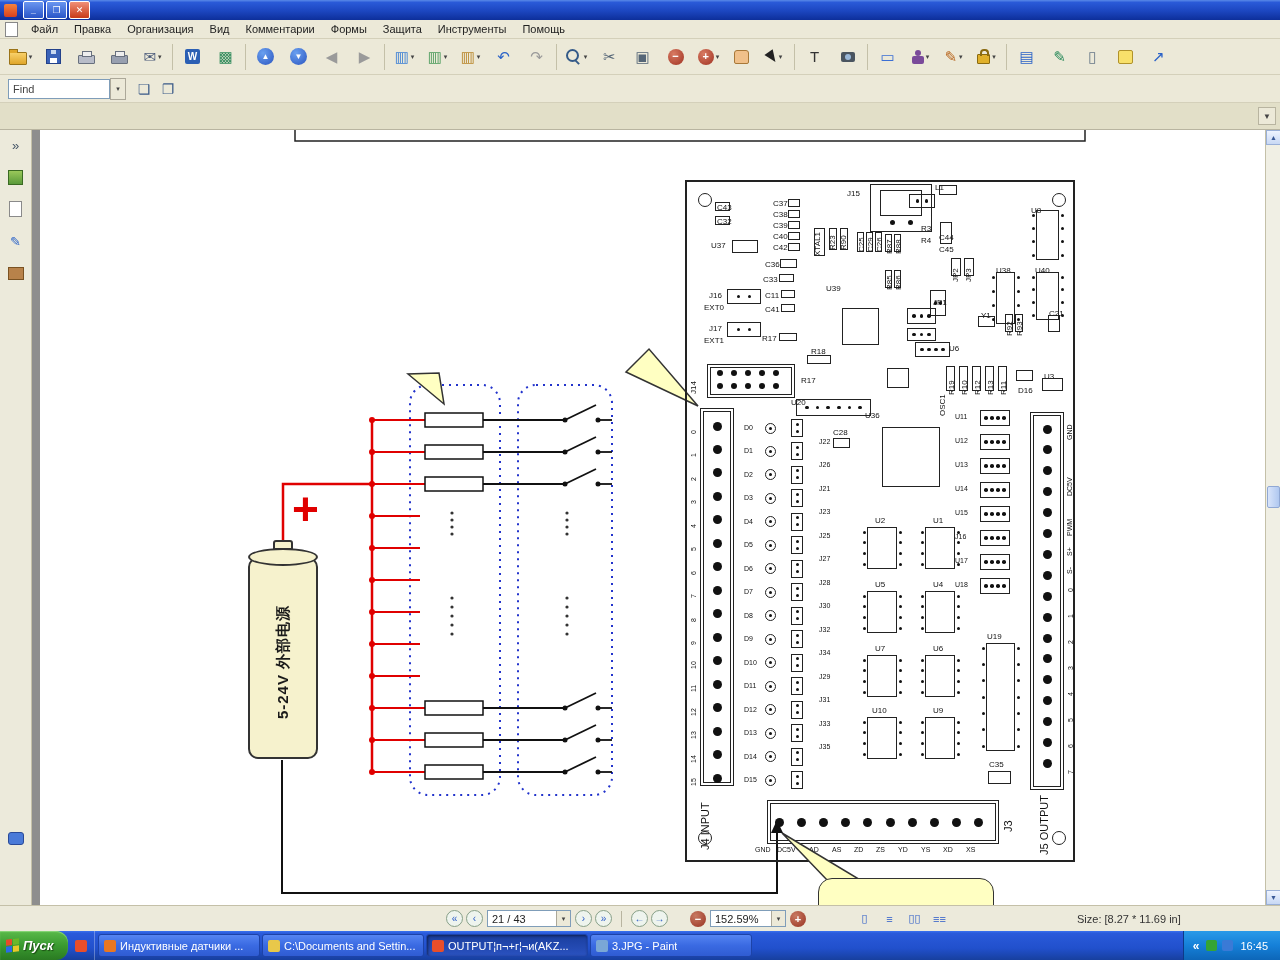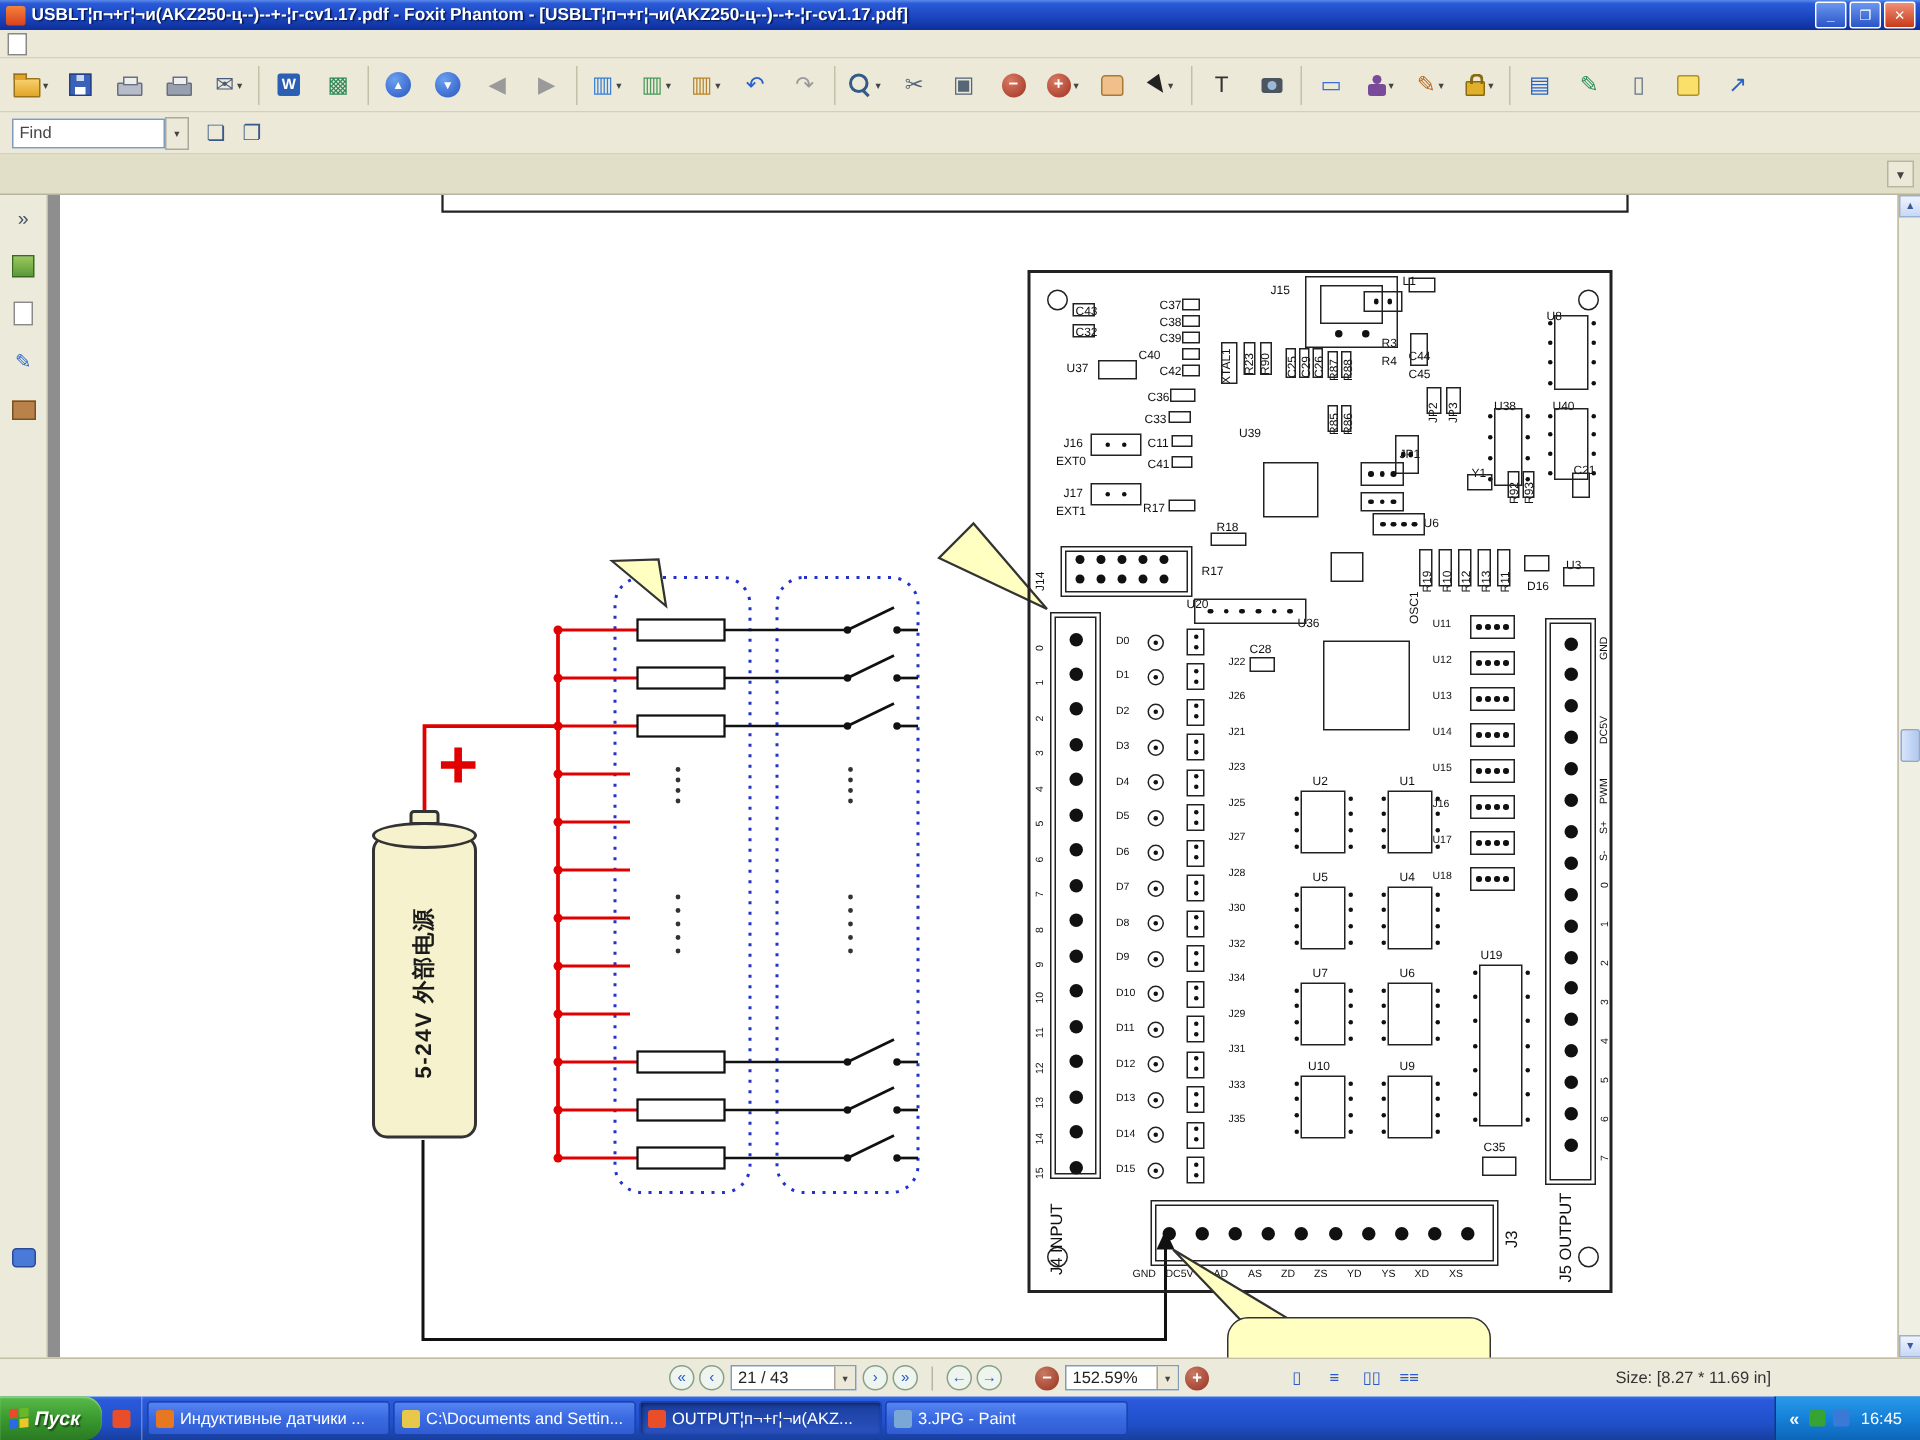--- a/index.html
+++ b/index.html
@@ -143,28 +143,38 @@
   .tray-ic{width:11px;height:11px;border-radius:2px;}
   .tray-time{font-size:11px;}
 </style>
 </head>
 <body>
 
 <div class="screen">
 
   <div class="titlebar">
     <div class="app-ico"></div>
-    <div class="title-text">USBLT¦п¬+г¦¬и(AKZ250-ц--)--+-¦г-cv1.17.pdf - Foxit Phantom - [USBLT¦п¬+г¦¬и(AKZ250-ц--)--+-¦г-cv1.17.pdf]</div>
     <div class="win-btn">_</div>
     <div class="win-btn">❐</div>
     <div class="win-btn close">✕</div>
   </div>
 
   <div class="menubar">
     <div class="menu-doc-ico"></div>
+    <div style="display:flex">
+        <div class="menu-item">Файл</div>
+        <div class="menu-item">Правка</div>
+        <div class="menu-item">Организация</div>
+        <div class="menu-item">Вид</div>
+        <div class="menu-item">Комментарии</div>
+        <div class="menu-item">Формы</div>
+        <div class="menu-item">Защита</div>
+        <div class="menu-item">Инструменты</div>
+        <div class="menu-item">Помощь</div>
+      </div>
   </div>
 
   <div class="toolbar">
     <div style="display:flex;align-items:center;">
         <div class="tbtn">
           <span class="tglyph i-folder"></span>
           <span class="tcaret">▾</span>
         </div>
         <div class="tbtn">
           <span class="tglyph i-floppy"></span>
@@ -414,21 +424,21 @@
         <div class="pcb">
             <div class="hole" style="left: 11px; top: 11px;"></div>
             <div class="hole" style="left: 365px; top: 11px;"></div>
             <div class="hole" style="left: 11px; top: 649px;"></div>
             <div class="hole" style="left: 365px; top: 649px;"></div>
             <span class="pcb-label" style="left: 30px; top: 22px;">C43</span>
             <span class="pcb-label" style="left: 30px; top: 36px;">C32</span>
             <span class="pcb-label" style="left: 86px; top: 18px;">C37</span>
             <span class="pcb-label" style="left: 86px; top: 29px;">C38</span>
             <span class="pcb-label" style="left: 86px; top: 40px;">C39</span>
-            <span class="pcb-label" style="left: 72px; top: 51px;">C40</span>
+            <span class="pcb-label" style="left: 86px; top: 51px;">C40</span>
             <span class="pcb-label" style="left: 86px; top: 62px;">C42</span>
             <span class="pcb-label rot" style="left: 127px; top: 74px;">XTAL1</span>
             <span class="pcb-label rot" style="left: 142px; top: 68px;">R23</span>
             <span class="pcb-label rot" style="left: 153px; top: 68px;">R90</span>
             <span class="pcb-label" style="left: 24px; top: 60px;">U37</span>
             <span class="pcb-label" style="left: 78px; top: 79px;">C36</span>
             <span class="pcb-label" style="left: 76px; top: 94px;">C33</span>
             <span class="pcb-label" style="left: 78px; top: 110px;">C11</span>
             <span class="pcb-label" style="left: 78px; top: 124px;">C41</span>
             <span class="pcb-label" style="left: 22px; top: 110px;">J16</span>

